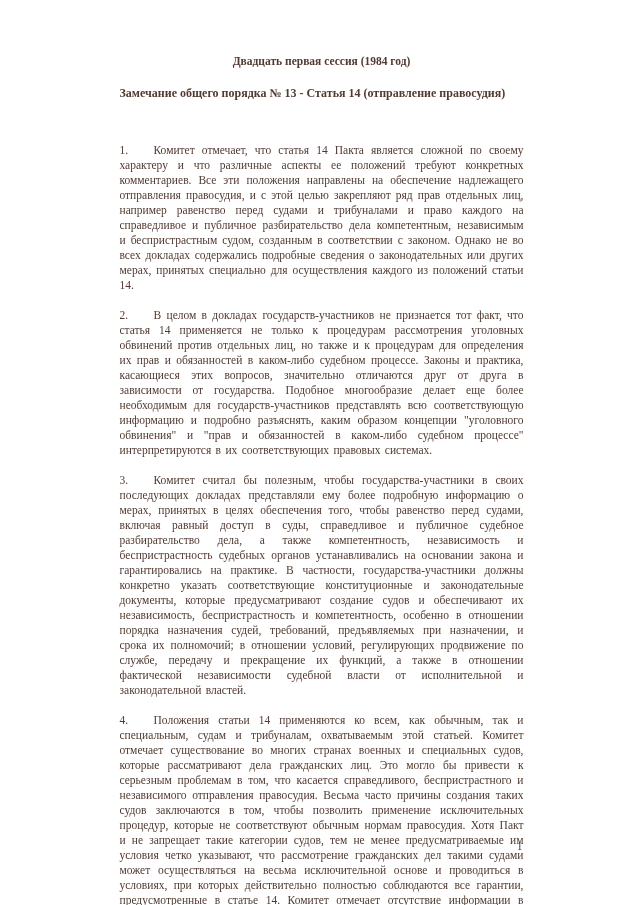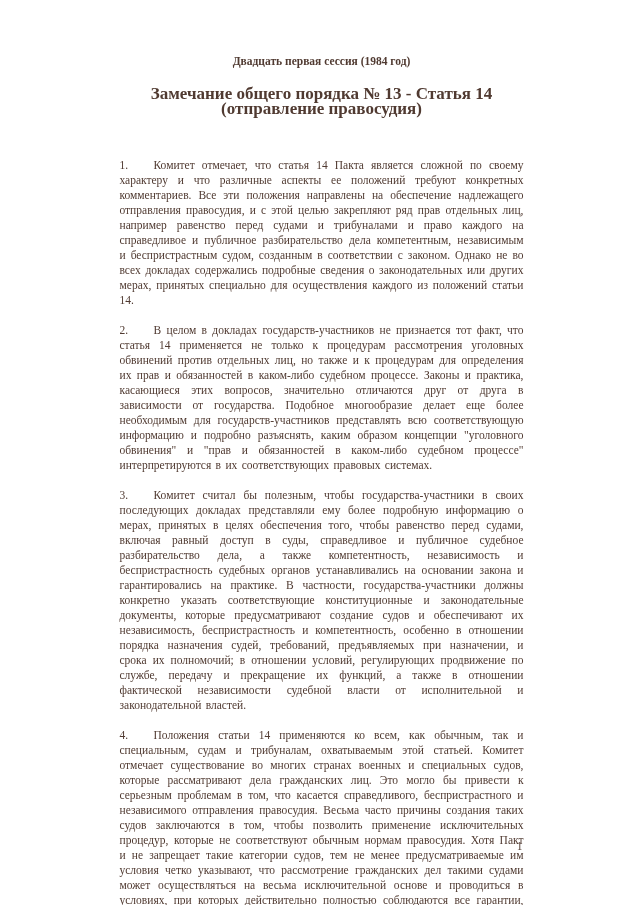--- a/index.html
+++ b/index.html
@@ -21,23 +21,22 @@
     border-radius: 28px;
   }
   .doc-title {
     text-align: center;
     font-weight: bold;
     font-size: 11.5px;
     line-height: 15px;
     margin: 0 0 17px 0;
   }
   .doc-subtitle {
-    text-align: center;
     font-weight: bold;
-    font-size: 17px;
+    font-size: 12px;
     line-height: 15px;
     margin: 0 0 42px 0;
     font-family: Liberation Serif, serif;
   }
   .para {
     text-align: justify;
     font-size: 11.5px;
     line-height: 15px;
     margin: 12px 0 15px 0;
     word-spacing: 1.5px;

